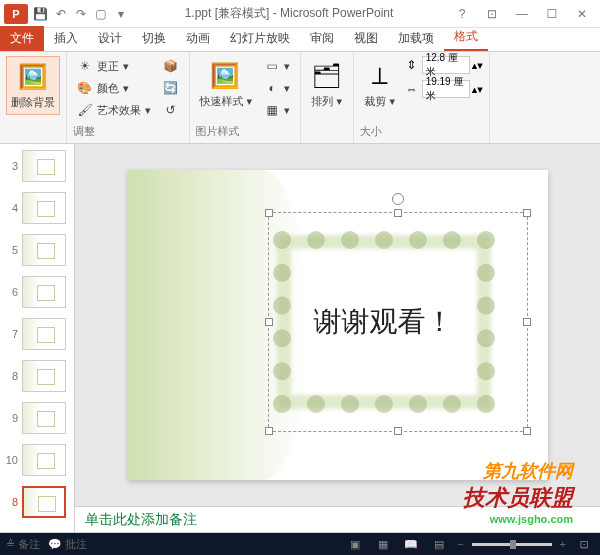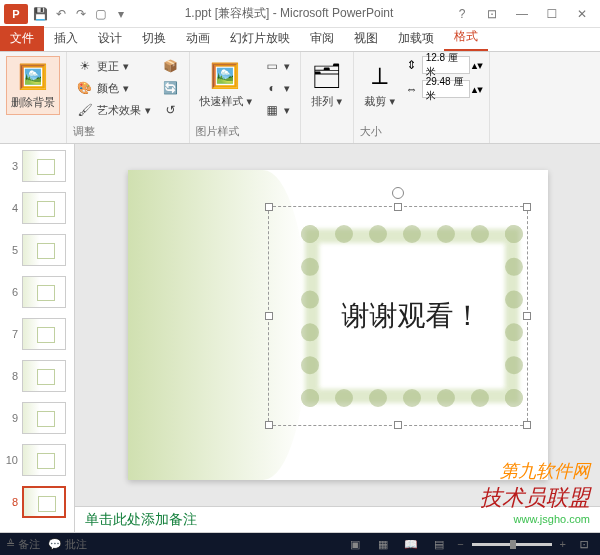--- a/index.html
+++ b/index.html
@@ -42,21 +42,21 @@
 .thumb-num { width: 14px; font-size: 11px; color: #777; text-align: right; }
 .thumb-num.active { color: #d04525; }
 .thumb-slide { width: 44px; height: 32px; border: 1px solid #ccc; background: linear-gradient(90deg, #e8f0d8 0%, #fff 40%); position: relative; }
 .thumb-slide.active { border: 2px solid #d04525; }
 .thumb-slide::after { content: ""; position: absolute; top: 8px; left: 14px; width: 16px; height: 14px; border: 1px solid #c0d0a0; }
 
 .editor { flex: 1; background: #e8e8e8; display: flex; flex-direction: column; }
 .slide-area { flex: 1; display: flex; align-items: center; justify-content: center; padding: 10px; }
 .slide { width: 420px; height: 310px; background: #fff; position: relative; box-shadow: 0 2px 6px rgba(0,0,0,0.2); overflow: hidden; }
 .slide-bg { position: absolute; left: 0; top: 0; width: 180px; height: 100%; background: linear-gradient(90deg, #d0e0b0 0%, #e8f0d8 50%, #fff 100%); border-radius: 0 50% 50% 0 / 0 100% 100% 0; }
-.frame-box { position: absolute; left: 140px; top: 36px; width: 260px; height: 220px; border: 1px dashed #999; display: flex; align-items: center; justify-content: flex-end; }
+.frame-box { position: absolute; left: 140px; top: 42px; width: 260px; height: 220px; border: 1px dashed #999; display: flex; align-items: center; justify-content: flex-start; }
 .frame-handle { position: absolute; width: 8px; height: 8px; background: #fff; border: 1px solid #888; }
 .frame-handle.tl { top: -4px; left: -4px; } .frame-handle.tr { top: -4px; right: -4px; }
 .frame-handle.bl { bottom: -4px; left: -4px; } .frame-handle.br { bottom: -4px; right: -4px; }
 .frame-handle.tm { top: -4px; left: 50%; margin-left: -4px; } .frame-handle.bm { bottom: -4px; left: 50%; margin-left: -4px; }
 .frame-handle.ml { top: 50%; left: -4px; margin-top: -4px; } .frame-handle.mr { top: 50%; right: -4px; margin-top: -4px; }
 .rotate-handle { position: absolute; top: -20px; left: 50%; margin-left: -6px; width: 12px; height: 12px; border: 1px solid #888; border-radius: 50%; background: #fff; }
 .floral-frame { width: 230px; height: 190px; position: relative; }
 .floral-frame::before { content: ""; position: absolute; inset: 8px; border: 14px solid #dde8c8; filter: blur(2px); opacity: 0.9; }
 .floral-frame::after { content: ""; position: absolute; inset: 4px; border: 18px dotted rgba(160,180,120,0.5); border-radius: 8px; }
 .slide-text { position: absolute; top: 50%; left: 50%; transform: translate(-50%, -50%); font-size: 28px; font-family: "SimSun", serif; color: #222; white-space: nowrap; z-index: 2; }
@@ -64,21 +64,21 @@
 .notes-area { height: 26px; background: #fff; border-top: 1px solid #d0d0d0; padding: 4px 10px; font-size: 14px; color: #15803d; }
 
 
 .statusbar { height: 23px; background: #0f172a; border-top: 1px solid #d0d0d0; display: flex; align-items: center; padding: 0 6px; font-size: 11px; color: #666; gap: 8px; }
 .statusbar .spacer { flex: 1; }
 .view-btn { width: 20px; height: 16px; display: flex; align-items: center; justify-content: center; cursor: pointer; color: #888; }
 .zoom-slider { width: 80px; height: 3px; background: #ccc; position: relative; }
 .zoom-thumb { position: absolute; left: 38px; top: -3px; width: 6px; height: 9px; background: #888; }
 
 
-.watermark { position: absolute; right: 10px; bottom: 30px; font-size: 22px; font-weight: normal; font-style: italic; pointer-events: none; }
+.watermark { position: absolute; right: 27px; bottom: 30px; font-size: 22px; font-weight: bold; font-style: italic; pointer-events: none; }
 .watermark .line1 { color: #ff8c00; font-size: 18px; text-align: right; }
 .watermark .line2 { color: #b91c1c; }
 .watermark .url { font-size: 11px; color: #3cc050; font-style: normal; text-align: right; }
 </style>
 </head>
 <body>
 
 <div class="titlebar">
   <div class="app-icon">P</div>
   <div class="qat">
@@ -170,21 +170,21 @@
         <div class="big-btn-label"><span>裁剪</span> ▾</div>
       </div>
       <div style="display:flex;flex-direction:column;gap:6px;justify-content:center">
         <div class="spinner-row">
           <span class="small-icon">⇕</span>
           <div class="spinner-box">12.8 厘米</div>
           <span>▴▾</span>
         </div>
         <div class="spinner-row">
           <span class="small-icon">⇔</span>
-          <div class="spinner-box">29.48 厘米</div>
+          <div class="spinner-box">19.19 厘米</div>
           <span>▴▾</span>
         </div>
       </div>
     </div>
     <div class="ribbon-group-label">大小</div>
   </div>
 </div>
 
 <div class="main">
   <div class="thumb-panel">

